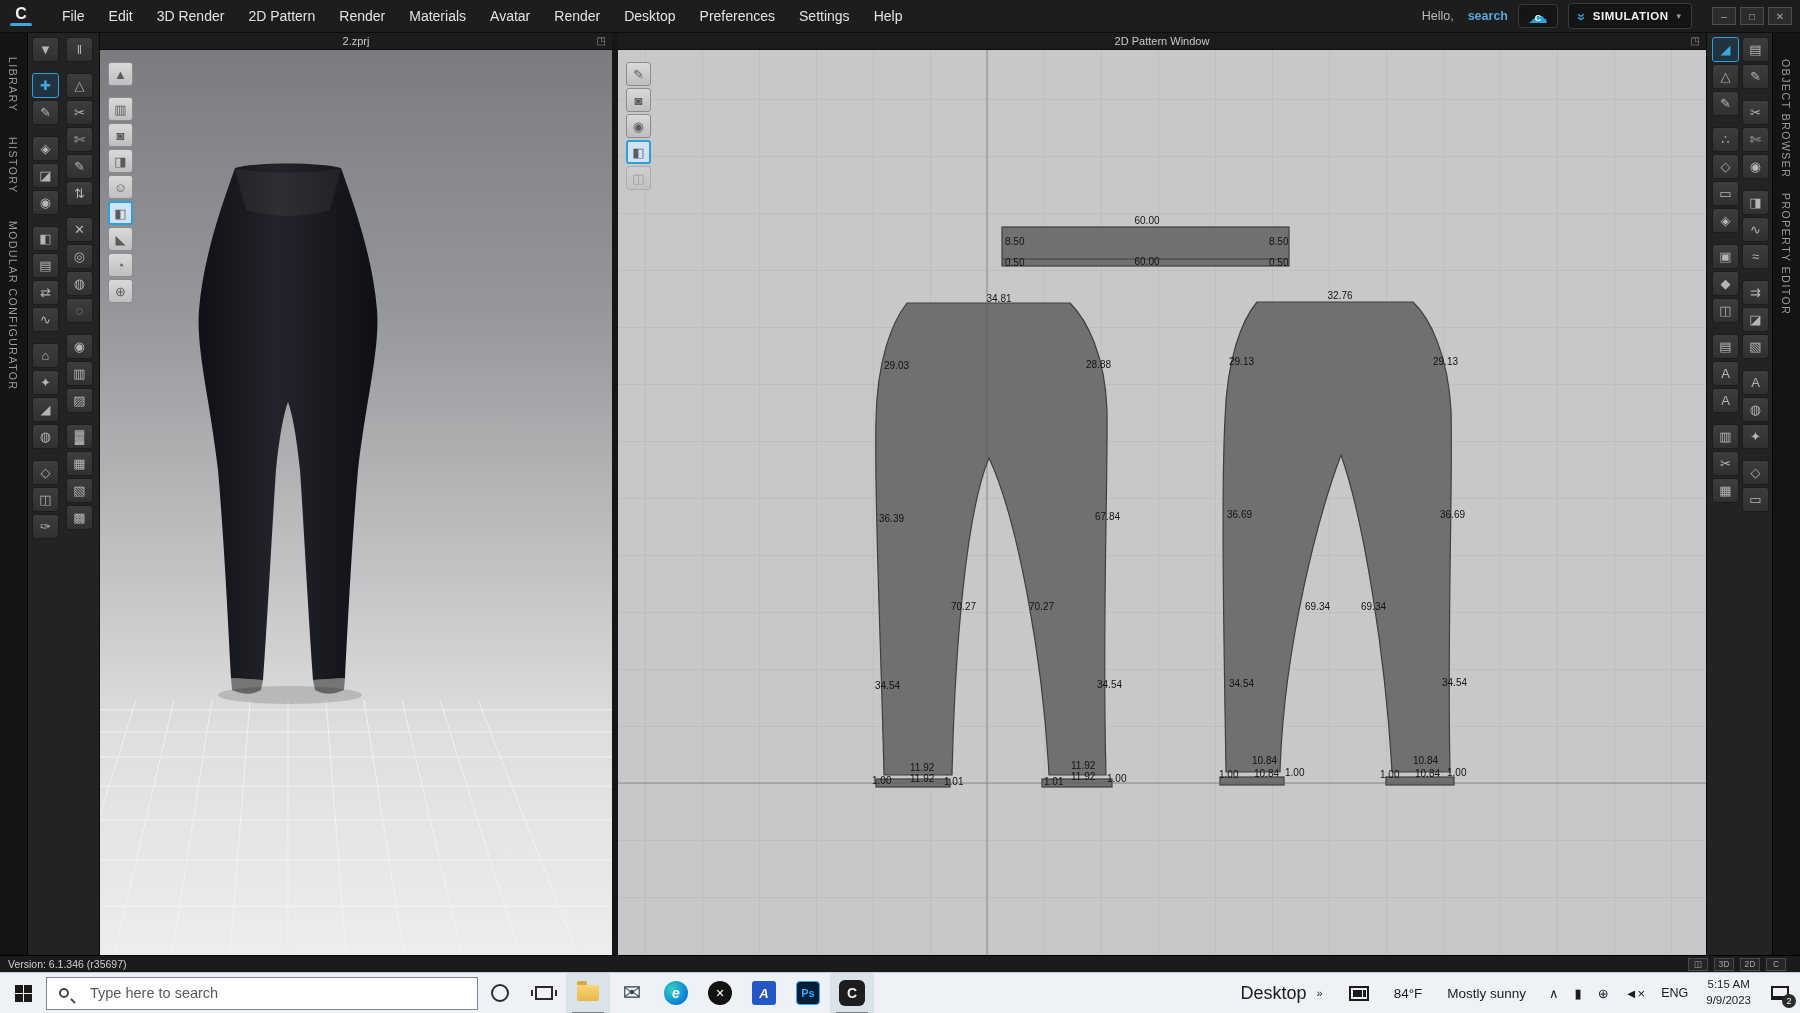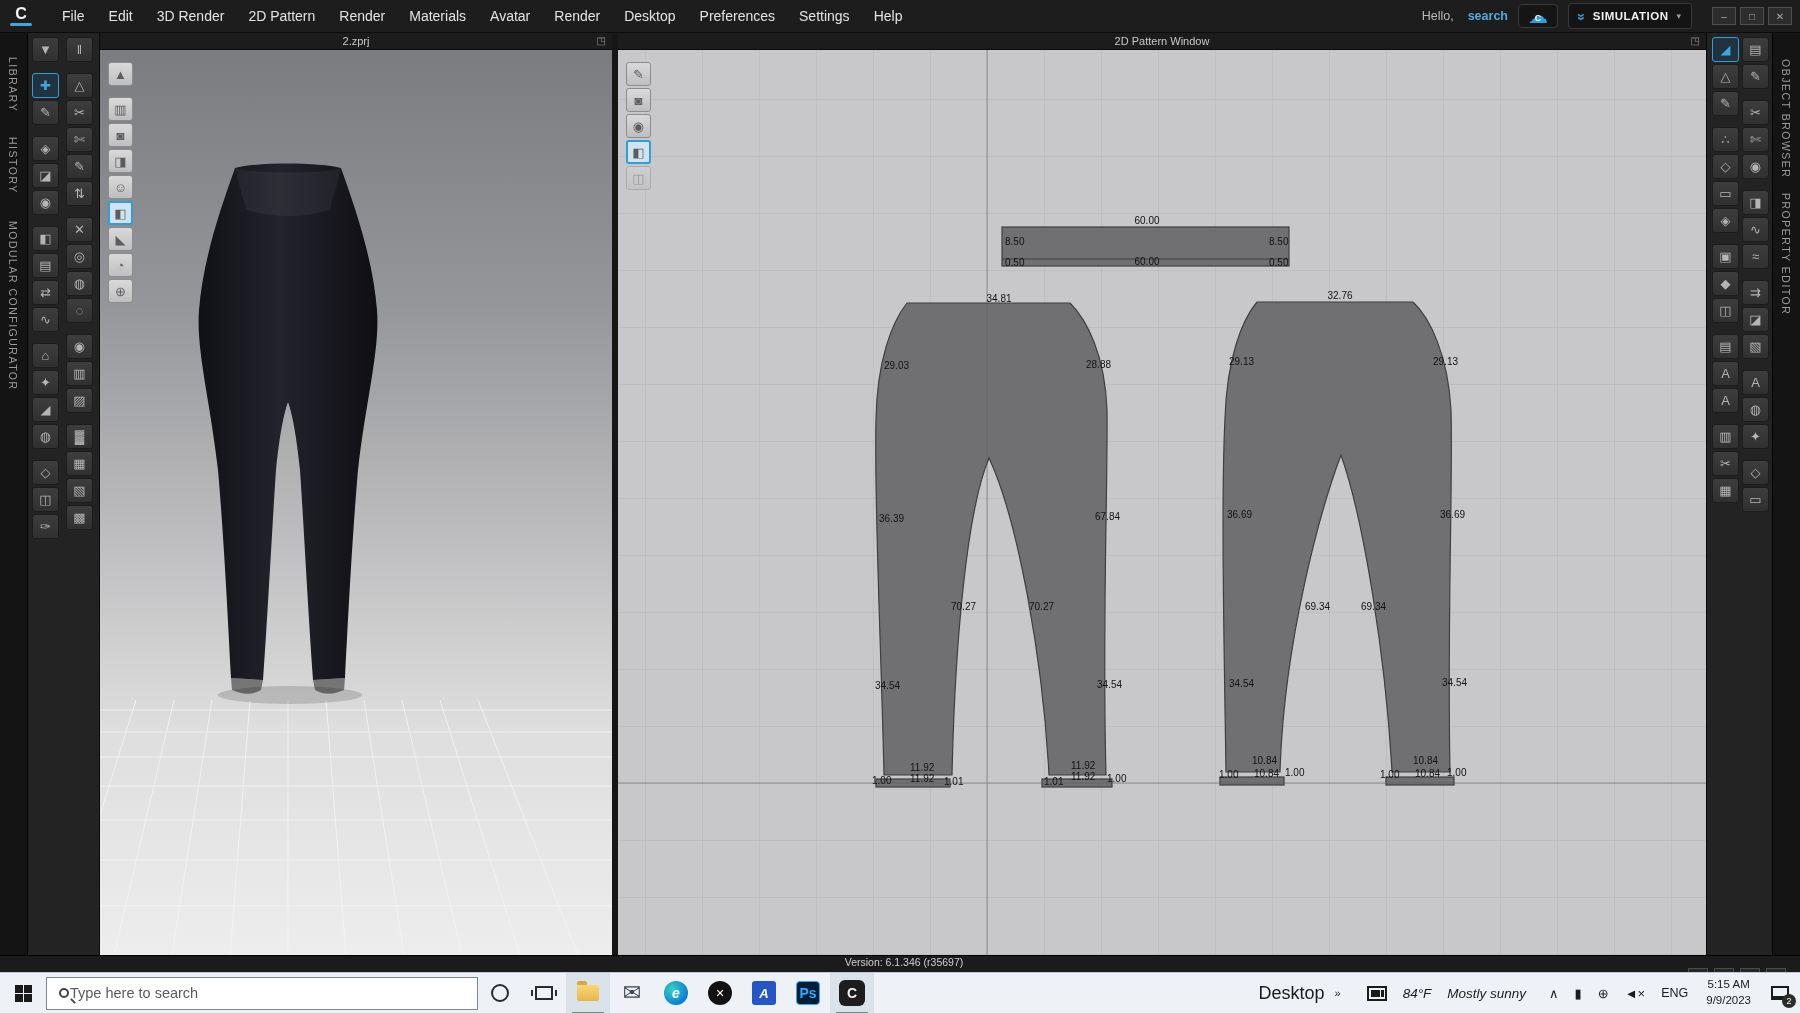--- a/index.html
+++ b/index.html
@@ -61,55 +61,55 @@
   .vtool.active{border:2px solid #2f9fd8;background:#cfe4f0;}
   .vtool.disabled{opacity:.45;}
 
   .gfx{position:absolute;left:0;top:0;}
 
   
   .mlabel{position:absolute;color:#121212;font-size:10px;line-height:11px;white-space:nowrap;}
   .mlabel.cen{transform:translateX(-50%);}
 
   
-  .statusbar{position:absolute;left:0;bottom:41px;width:1800px;height:17px;background:#1b1b1b;border-top:1px solid #000;display:flex;align-items:center;flex-direction:column;}
+  .statusbar{position:absolute;left:0;bottom:41px;width:1800px;height:17px;background:#1b1b1b;border-top:1px solid #000;display:flex;align-items:center;}
   .version{color:#cfcfcf;font-size:10.5px;margin-left:8px;}
   .view-toggles{margin-left:auto;display:flex;gap:6px;margin-right:14px;}
   .vtog{min-width:20px;height:13px;border:1px solid #4a4a4a;color:#a5a5a5;font-size:8.5px;display:flex;align-items:center;justify-content:center;padding:0 3px;background:#262626;}
 
   
   .taskbar{position:absolute;left:0;bottom:0;width:1800px;height:41px;background:#eef2f6;border-top:1px solid #c2c8cd;display:flex;align-items:center;}
   .startbtn{width:46px;height:41px;display:flex;align-items:center;justify-content:center;}
   .winlogo{display:grid;grid-template-columns:8px 8px;grid-template-rows:8px 8px;gap:1px;}
   .winlogo div{background:#1a1a1a;}
-  .searchbox{width:432px;height:33px;background:#fff;border:1px solid #7e878d;display:flex;align-items:center;gap:1px;padding-left:12px;}
+  .searchbox{width:432px;height:33px;background:#fff;border:1px solid #7e878d;display:flex;align-items:center;gap:21px;padding-left:12px;}
   .mag{width:10px;height:10px;border:2px solid #444;border-radius:50%;position:relative;flex:none;}
   .mag::after{content:"";position:absolute;width:6px;height:2px;background:#444;transform:rotate(45deg);left:9px;top:10px;}
   .search-ph{color:#5a5a5a;font-size:14.5px;}
   .tb-icon{width:44px;height:41px;display:flex;align-items:center;justify-content:center;position:relative;}
   .cortana{width:18px;height:18px;border:2.5px solid #2b2b2b;border-radius:50%;}
   .taskview{width:18px;height:14px;border:2px solid #2b2b2b;position:relative;}
   .taskview::before{content:"";position:absolute;left:-6px;top:2px;width:2px;height:6px;background:#2b2b2b;}
   .taskview::after{content:"";position:absolute;right:-6px;top:2px;width:2px;height:6px;background:#2b2b2b;}
   .app-btn{width:44px;height:41px;display:flex;align-items:center;justify-content:center;position:relative;}
   .app-btn.active{background:#dbe3ea;}
   .app-btn.active::after{content:"";position:absolute;left:6px;right:6px;bottom:0;height:2px;background:#7a8288;}
   .aicon{display:flex;align-items:center;justify-content:center;font-size:15px;}
   .t-folder .aicon{width:22px;height:16px;background:linear-gradient(#f8d775,#e8b64c);border-radius:2px;position:relative;}
   .t-folder .aicon::before{content:"";position:absolute;left:0;top:-4px;width:10px;height:4px;background:#d9a93f;border-radius:2px 2px 0 0;}
   .t-mail .aicon{color:#37414a;font-size:22px;}
   .t-edge .aicon{width:24px;height:24px;border-radius:50%;background:radial-gradient(circle at 35% 35%,#35d2c0,#0b7ed8 70%);color:#fff;font-weight:bold;font-size:14px;font-style:italic;}
   .t-xbox .aicon{width:24px;height:24px;border-radius:50%;background:#121212;color:#fff;font-size:11px;}
   .t-blue .aicon{width:24px;height:24px;background:#2457c5;color:#fff;font-style:italic;font-weight:bold;font-size:13px;border-radius:3px;}
-  .t-ps .aicon{width:24px;height:24px;background:#001e36;border:1px solid #31a8ff;border-radius:4px;color:#31a8ff;font-weight:bold;font-size:14px;}
+  .t-ps .aicon{width:24px;height:24px;background:#001e36;border:1px solid #31a8ff;border-radius:4px;color:#31a8ff;font-weight:bold;font-size:11px;}
   .t-clo .aicon{width:26px;height:26px;background:#1d1d1d;border-radius:6px;color:#f0f0f0;font-weight:bold;font-size:14px;}
   .taskbar-right{margin-left:auto;display:flex;align-items:center;height:41px;}
   .desktop-lbl{color:#1b1b1b;font-size:18px;padding:0 10px;position:relative;}
   .chev-more{color:#1b1b1b;font-size:11px;margin-right:16px;}
-  .news{display:flex;align-items:center;gap:16px;padding:0 10px;font-style:italic;}
+  .news{display:flex;align-items:center;gap:25px;padding:0 10px;}
   .newsicon{width:20px;height:15px;border:2px solid #1b1b1b;position:relative;}
   .newsicon::before{content:"";position:absolute;left:2px;top:2px;width:9px;height:7px;background:#1b1b1b;}
   .newsicon::after{content:"";position:absolute;right:1px;top:2px;width:3px;height:7px;background:#1b1b1b;}
   .wtemp,.wdesc{color:#1b1b1b;font-size:13.5px;}
   .tray{display:flex;align-items:center;gap:2px;margin-left:6px;}
   .tray-item{color:#1b1b1b;font-size:13px;padding:0 7px;}
   .lang{color:#1b1b1b;font-size:12.5px;padding:0 9px;}
   .clock{color:#1b1b1b;font-size:11.5px;text-align:center;line-height:1.35;padding:0 9px;}
   .notif{position:relative;width:40px;height:41px;display:flex;align-items:center;justify-content:center;}
   .notifbox{width:18px;height:14px;border:2px solid #1b1b1b;border-bottom-width:4px;}

